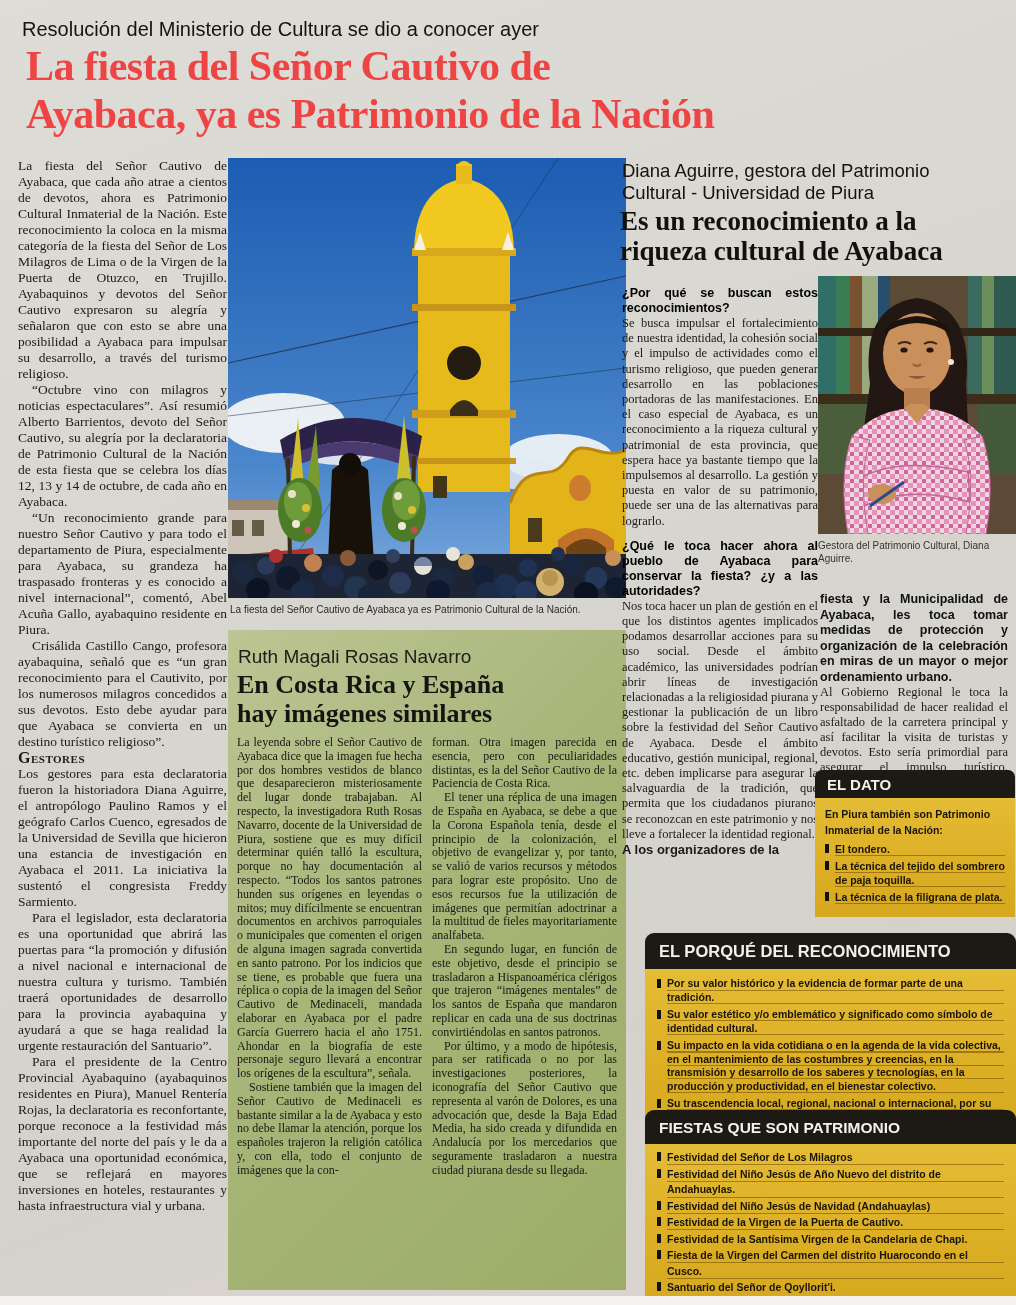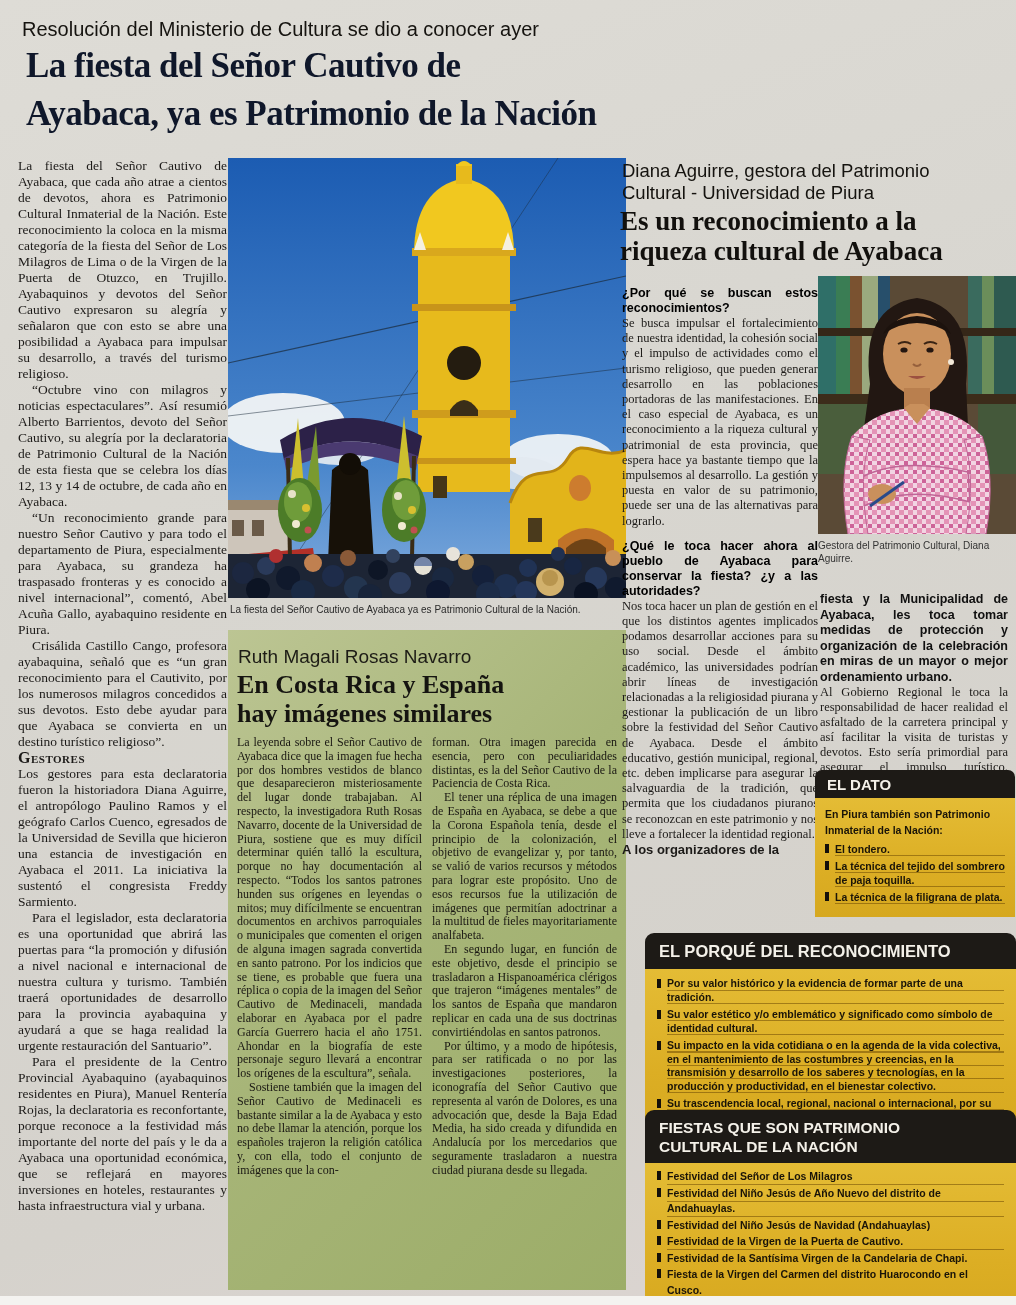--- a/index.html
+++ b/index.html
@@ -5,22 +5,22 @@
   html,body{margin:0;padding:0;}
   body{width:1016px;height:1305px;position:relative;overflow:hidden;
        font-family:"Liberation Serif",serif;color:#1c1a18;
        background:linear-gradient(160deg,#dedcd6 0%,#d8d6d0 40%,#d5d2cc 75%,#ddd5d2 100%);}
   .abs{position:absolute;}
   .sans{font-family:"Liberation Sans",sans-serif;}
   .serif{font-family:"Liberation Serif",serif;}
 
   
   .kicker{left:22px;top:18px;font-size:20px;color:#15130f;letter-spacing:0;}
-  .headline{left:26px;top:42px;width:975px;font-weight:bold;font-size:35px;line-height:48px;
-            color:#0f172a;letter-spacing:-0.5px;}
+  .headline{left:26px;top:42px;width:975px;font-weight:bold;font-size:42px;line-height:48px;
+            color:#ef4444;letter-spacing:-0.5px;}
 
   
   .leadcol{left:18px;top:158px;width:209px;height:1140px;font-size:13.5px;line-height:16px;
            text-align:justify;overflow:hidden;}
   .leadcol p{margin:0;text-indent:14px;}
   .leadcol p.first{text-indent:0;}
   .subhead{margin:12px 0 2px 0;font-weight:bold;font-variant:small-caps;font-size:16px;
            letter-spacing:.5px;text-indent:0 !important;}
 
   
@@ -350,21 +350,20 @@
     <div class="item">
         <span class="bullet"></span>
         <span class="txt">Su trascendencia local, regional, nacional o internacional, por su capacidad de convocatoria y participación colectiva.</span>
       </div>
   </div>
 </div>
 
 <div class="abs fiestas">
   <div class="blackhead">
     <span style="display:block;">FIESTAS QUE SON PATRIMONIO</span>
-    <span style="display:block;">CULTURAL DE LA NACIÓN</span>
   </div>
   <div class="ybody">
     <div class="item">
         <span class="bullet"></span>
         <span class="txt">Festividad del Señor de Los Milagros</span>
       </div>
     <div class="item">
         <span class="bullet"></span>
         <span class="txt">Festividad del Niño Jesús de Año Nuevo del distrito de Andahuaylas.</span>
       </div>

